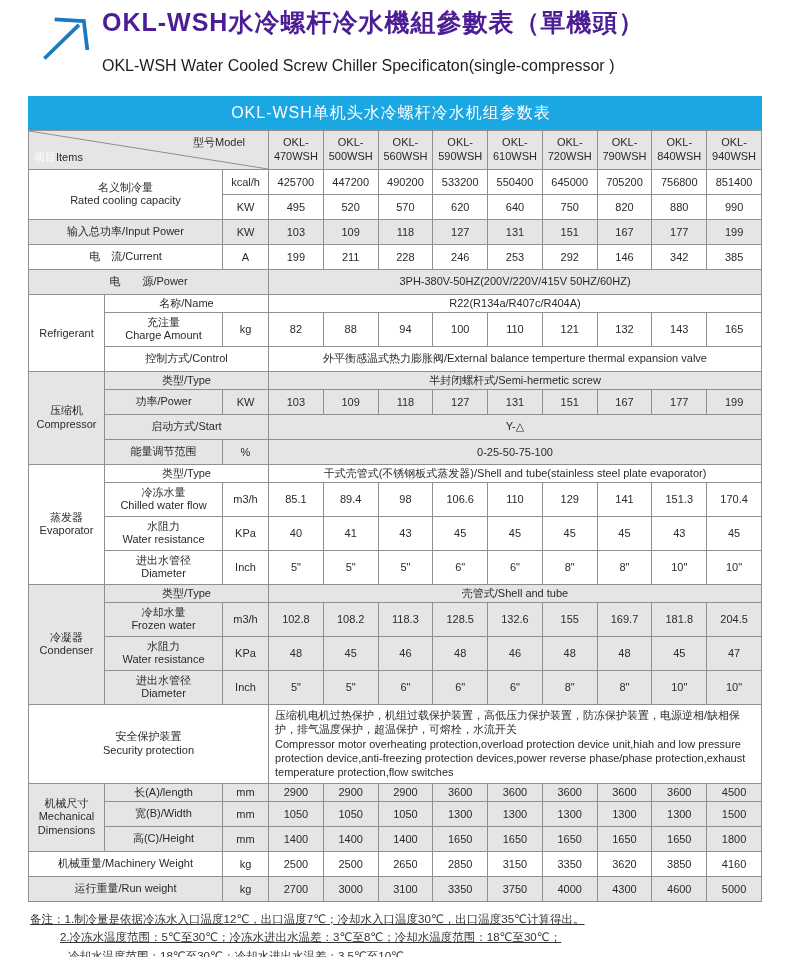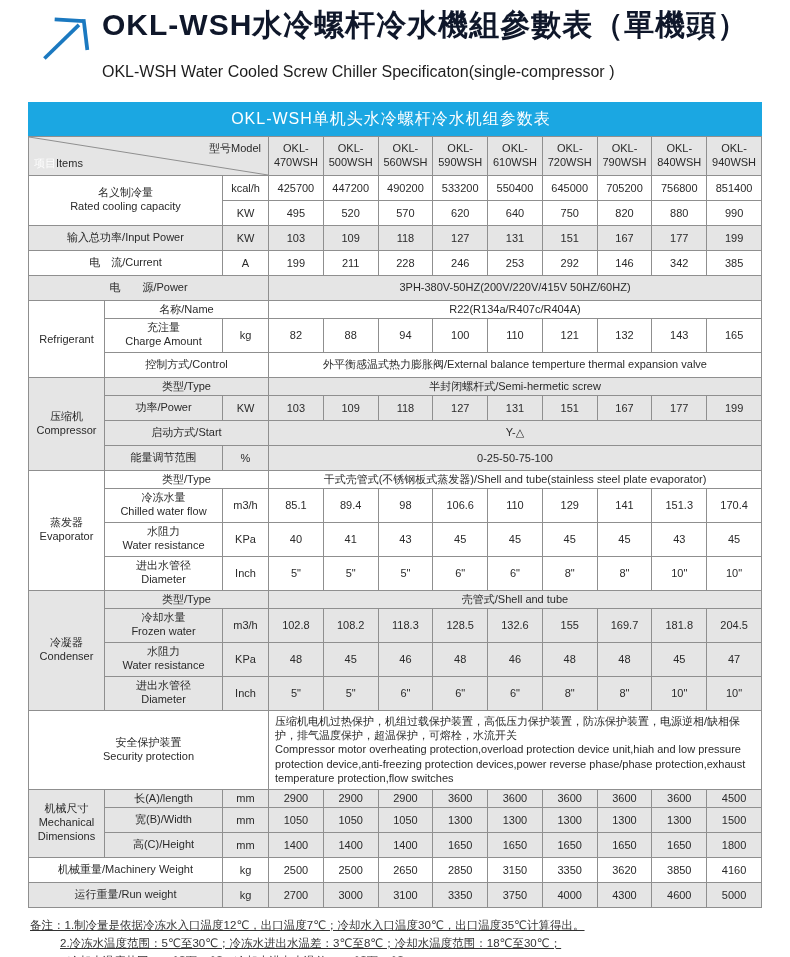--- a/index.html
+++ b/index.html
@@ -5,21 +5,21 @@
   html,body{margin:0;padding:0;}
   body{
     width:790px;height:957px;background:#ffffff;
     font-family:"Liberation Sans","DejaVu Sans",sans-serif;
     color:#2a2a2a;position:relative;
   }
   
   .doc-header{display:flex;align-items:flex-start;padding:8px 0 0 36px;}
   .arrow-wrap{width:56px;height:58px;flex:0 0 56px;}
   .titles{margin-left:10px;}
-  .title-zh{font-size:30px;font-weight:bold;color:#0f172a;letter-spacing:1px;line-height:1.15;}
+  .title-zh{font-size:25px;font-weight:bold;color:#4c1d95;letter-spacing:1px;line-height:1.15;}
   .title-en{font-size:16px;color:#1d1d1d;margin-top:20px;}
   
   .banner{
     margin:21px 28px 0 28px;background:#1BA7E2;color:#ffffff;
     text-align:center;font-size:16px;letter-spacing:1px;
     padding:7px 8px 6px 0;
   }
   
   table.spec{
     width:734px;margin:0 28px;border-collapse:collapse;table-layout:fixed;
@@ -36,21 +36,21 @@
   .h2{height:31px;}
   .sec{height:76px;}
   .pre{white-space:pre-line;line-height:1.25;}
   .model{white-space:pre-line;line-height:1.25;font-size:11px;}
   .left{text-align:left !important;padding:3px 6px !important;line-height:1.3;}
   
   .corner{position:relative;padding:0 !important;}
   .corner svg{position:absolute;left:0;top:0;width:100%;height:100%;}
   .corner .items{position:absolute;left:5px;bottom:4px;font-size:11px;}
   .corner .items .zh{color:#fdfdfd;}
-  .corner .model-lbl{position:absolute;right:7px;top:4px;font-size:11px;}
+  .corner .model-lbl{position:absolute;right:23px;top:4px;font-size:11px;}
   
   .notes{margin:8px 28px 0 30px;font-size:11.5px;color:#333;line-height:1.6;}
   .notes div{white-space:nowrap;text-decoration:underline;}
   .ind1{padding-left:30px;}
   .ind2{padding-left:38px;}
 </style>
 </head>
 <body>
 
 <div class="doc-header">

